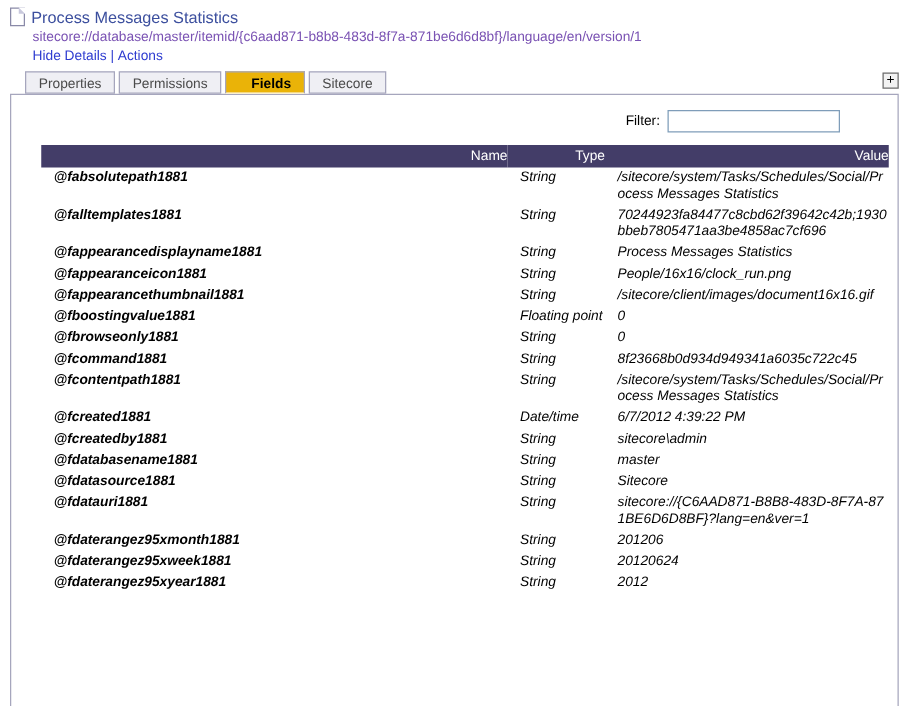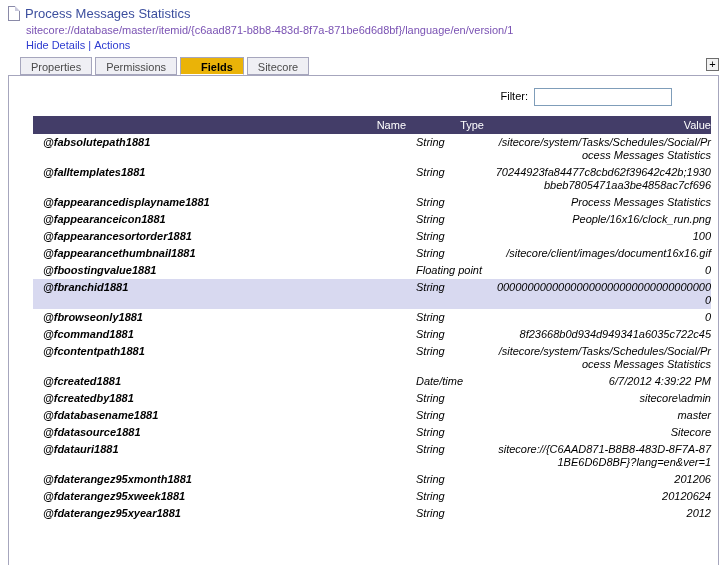--- a/index.html
+++ b/index.html
@@ -77,21 +77,21 @@
   .fields-table col.c-value { width: 227px; }
   .fields-table th {
     background: var(--table-header-bg, #433d68); color: #fff;
     text-align: right; font-weight: normal;
     padding: 3px 0 3px 10px; height: 18px;
   }
   .fields-table td {
     padding: 2px 0 2px 10px; vertical-align: top; line-height: 13px; font-style: italic;
   }
   .fields-table td.name-cell { font-weight: bold; }
-  .fields-table td.value-cell { word-break: break-all; overflow-wrap: anywhere; text-align: right; }
+  .fields-table td.value-cell { word-break: break-all; overflow-wrap: anywhere; }
   .fields-table tr.highlight td { background: var(--highlight-row-bg, #d8d9f0); }
 </style>
 </head>
 <body>
 
 <div class="page">
 
   <div class="header">
     <div class="title-row">
       <span class="doc-icon"></span>
@@ -144,39 +144,29 @@
             <td class="name-cell">@fappearancedisplayname1881</td>
             <td class="type-cell">String</td>
             <td class="value-cell">Process Messages Statistics</td>
           </tr>
           <tr>
             <td class="name-cell">@fappearanceicon1881</td>
             <td class="type-cell">String</td>
             <td class="value-cell">People/16x16/clock_run.png</td>
           </tr>
           <tr>
-            <td class="name-cell">@fappearancesortorder1881</td>
-            <td class="type-cell">String</td>
-            <td class="value-cell">100</td>
-          </tr>
-          <tr>
             <td class="name-cell">@fappearancethumbnail1881</td>
             <td class="type-cell">String</td>
             <td class="value-cell">/sitecore/client/images/document16x16.gif</td>
           </tr>
           <tr>
             <td class="name-cell">@fboostingvalue1881</td>
             <td class="type-cell">Floating point</td>
             <td class="value-cell">0</td>
           </tr>
-          <tr class="highlight">
-            <td class="name-cell">@fbranchid1881</td>
-            <td class="type-cell">String</td>
-            <td class="value-cell">000000000000000000000000000000000000</td>
-          </tr>
           <tr>
             <td class="name-cell">@fbrowseonly1881</td>
             <td class="type-cell">String</td>
             <td class="value-cell">0</td>
           </tr>
           <tr>
             <td class="name-cell">@fcommand1881</td>
             <td class="type-cell">String</td>
             <td class="value-cell">8f23668b0d934d949341a6035c722c45</td>
           </tr>

